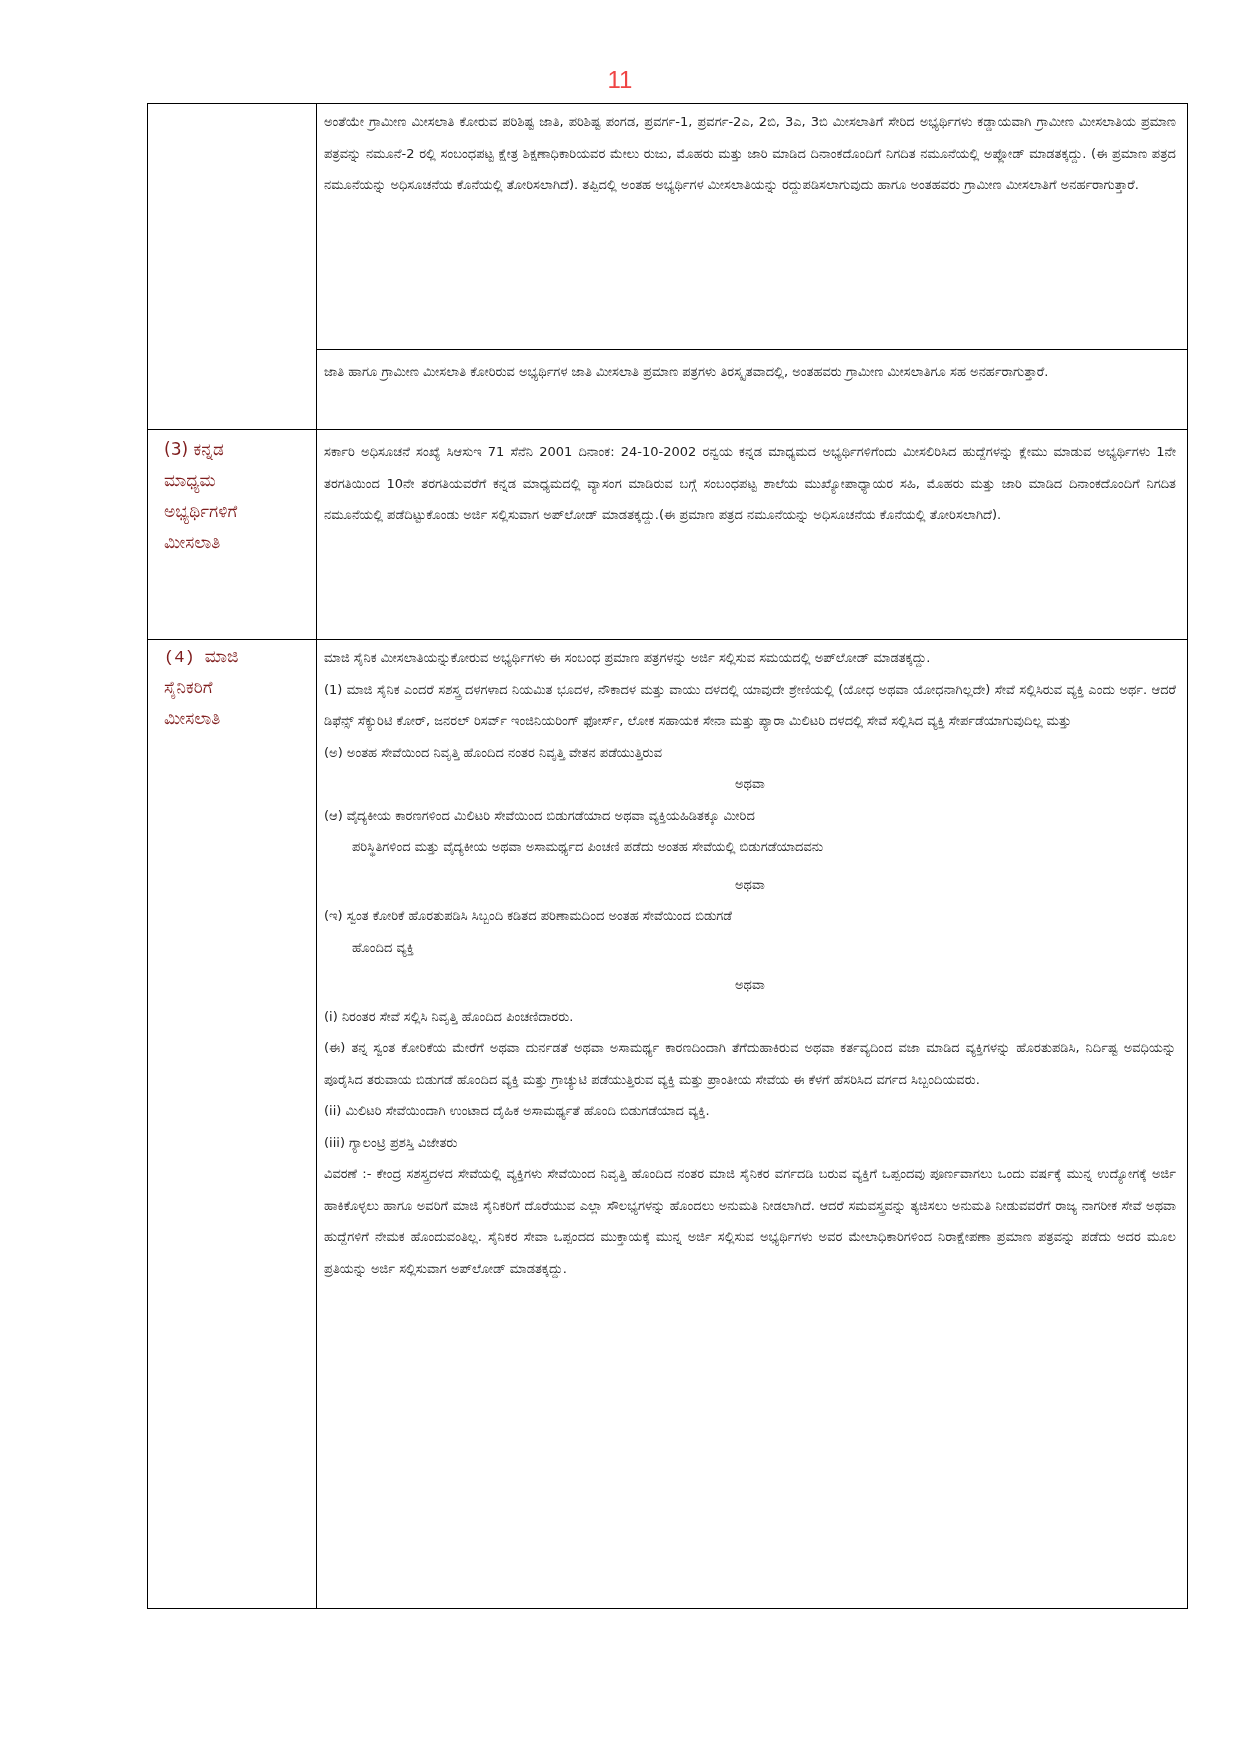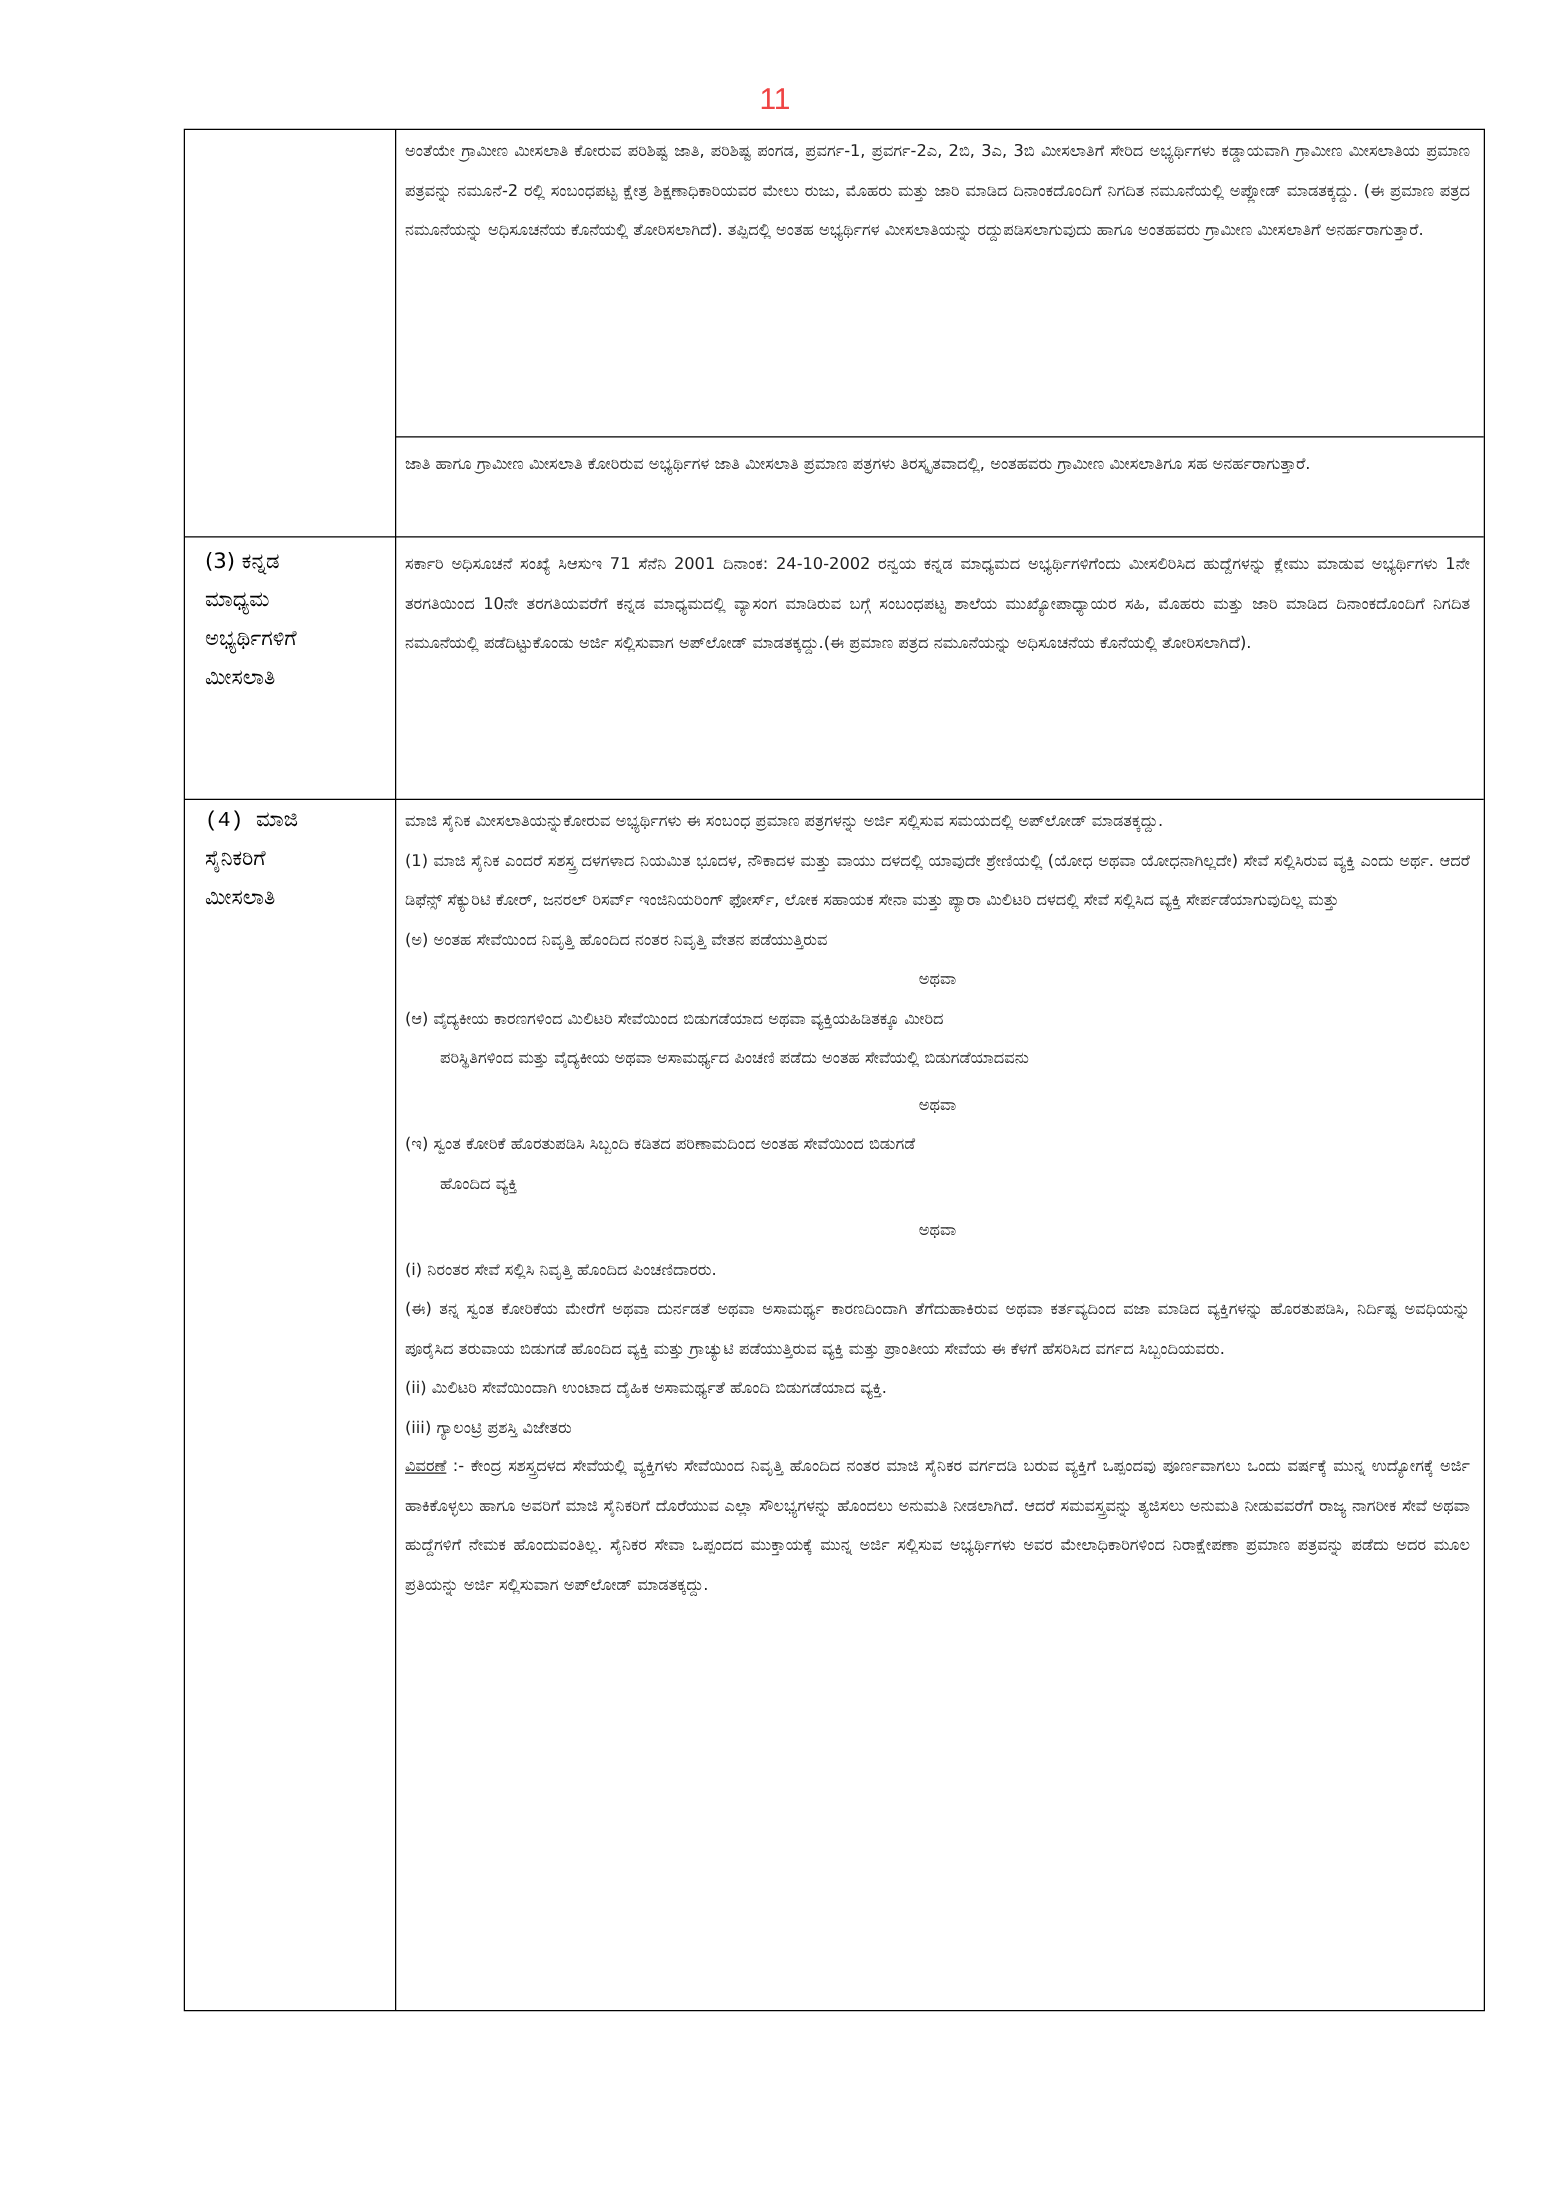--- a/index.html
+++ b/index.html
@@ -12,30 +12,30 @@
       font-family: "Liberation Sans", sans-serif; font-size: 24px; color: #ef4444;
     }
     .tbl {
       position: absolute; left: 147px; top: 103px; width: 1041px; height: 1506px;
       border: 1.6px solid #000; box-sizing: border-box;
     }
     .vline { position: absolute; left: 168px; top: 0; bottom: 0; border-left: 1.3px solid #000; }
     .hline { position: absolute; border-top: 1.3px solid #000; }
     .cell-left {
       position: absolute; left: 16px; width: 150px;
-      font-size: 17px; line-height: 31px; color: #000000;
+      font-size: 17px; line-height: 31px; color: #7f1d1d;
     }
     .cell-right {
       position: absolute; left: 176px; width: 852px;
       font-size: 13px; line-height: 31.5px; color: #222; text-align: justify;
     }
     .cell-right p { margin: 0; }
     .center { text-align: center; }
     .indent { padding-left: 28px; }
-    .ul { text-decoration: underline; }
+    .ul { }
   </style>
 </head>
 <body>
 
 <div class="page-num">11</div>
 
 <div class="tbl">
   <div class="vline"></div>
   <div class="hline" style="left:168px; right:0; top:245px;"></div>
   <div class="hline" style="left:0; right:0; top:325px;"></div>

